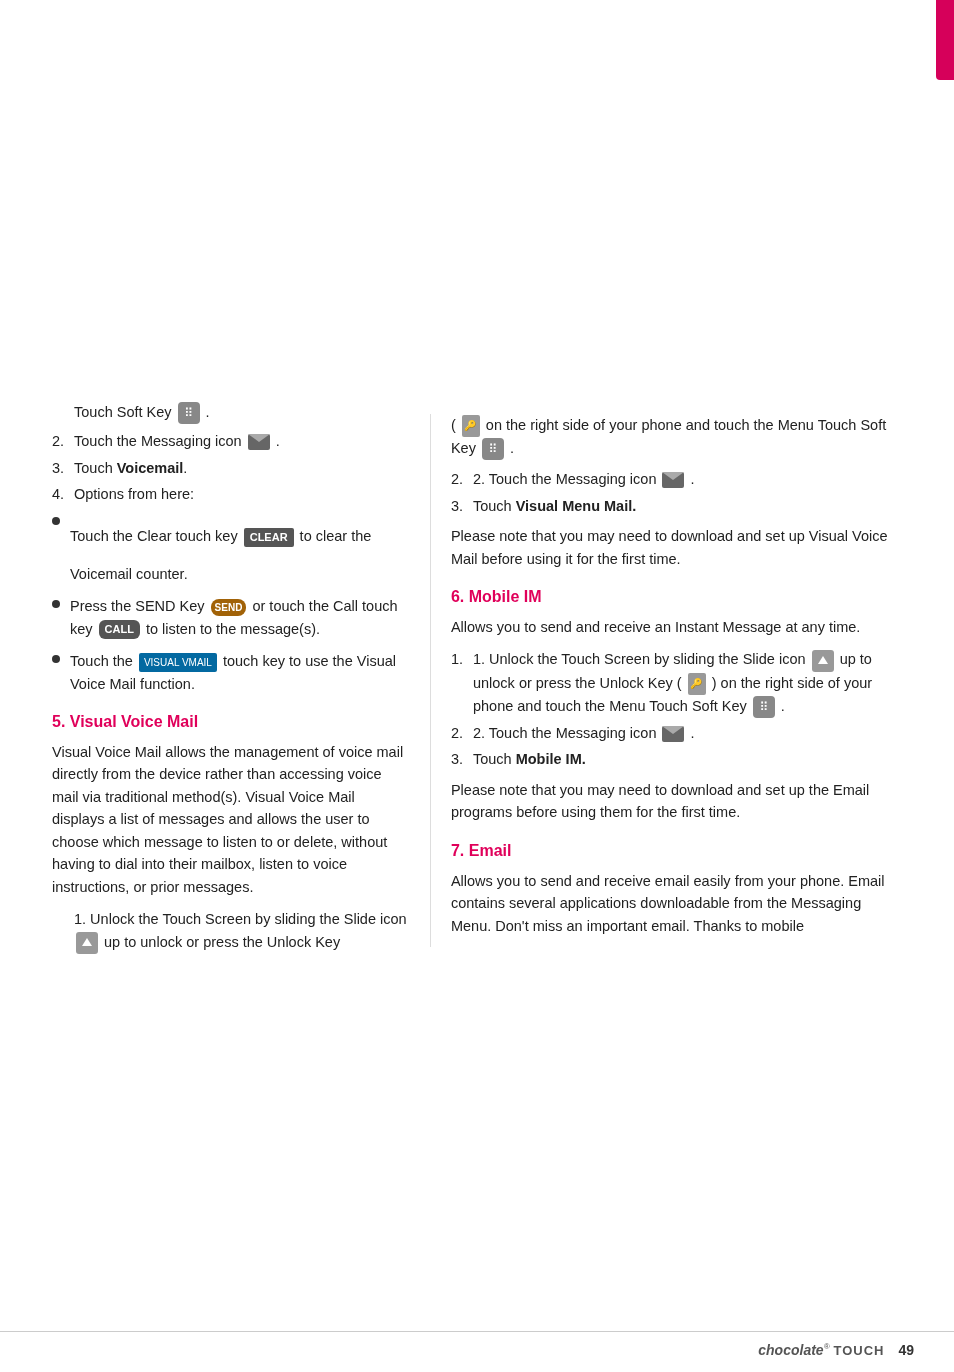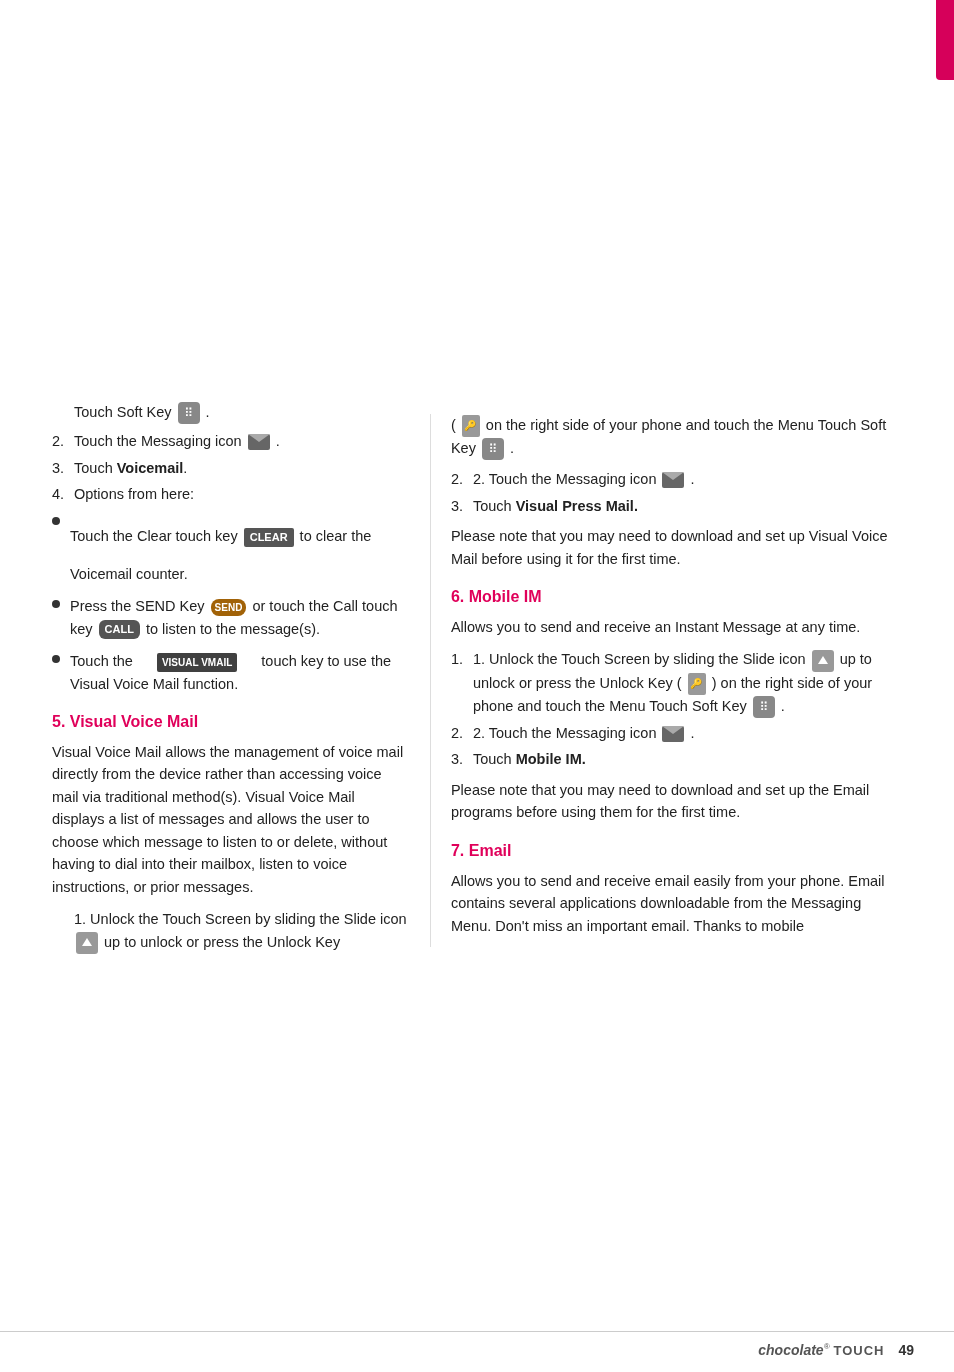--- a/index.html
+++ b/index.html
@@ -141,28 +141,28 @@
       padding: 1px 6px;
       border-radius: 6px;
       vertical-align: middle;
       margin: 0 2px;
     }
 
     .key-visual {
       display: inline-flex;
       align-items: center;
       justify-content: center;
-      background: #404040;
+      background: #0369a1;
       color: #fff;
       font-size: 10px;
-      font-weight: bold;
+      font-weight: normal;
       padding: 2px 5px;
       border-radius: 2px;
       vertical-align: middle;
-      margin: 0 20px;
+      margin: 0 2px;
       white-space: nowrap;
     }
 
     .icon-slide {
       display: inline-flex;
       align-items: center;
       justify-content: center;
       width: 22px;
       height: 22px;
       background: #999;
@@ -359,21 +359,21 @@
         <span class="num">2.</span>
         <span>
           <span>2. Touch the Messaging icon</span>
           <span class="inline-icon-envelope"></span>
           .
         </span>
       </div>
 
       <div class="numbered-item" style="margin-bottom:8px;">
         <span class="num">3.</span>
-        <span>Touch <strong>Visual Press Mail.</strong></span>
+        <span>Touch <strong>Visual Menu Mail.</strong></span>
       </div>
 
       <p class="body-text">Please note that you may need to download and set up Visual Voice Mail before using it for the first time.</p>
 
       <div class="section-heading">6. Mobile IM</div>
 
       <p class="body-text">Allows you to send and receive an Instant Message at any time.</p>
 
       <div class="numbered-item" style="margin-bottom:4px;">
         <span class="num">1.</span>

